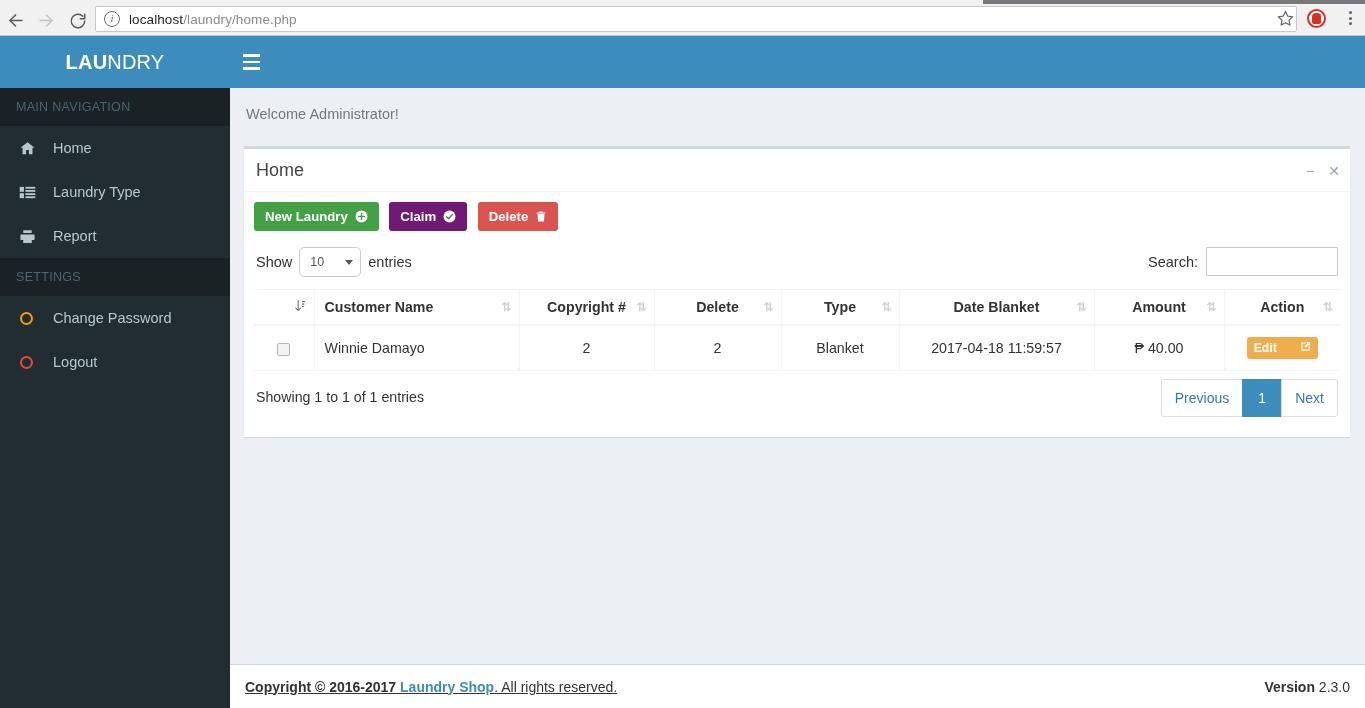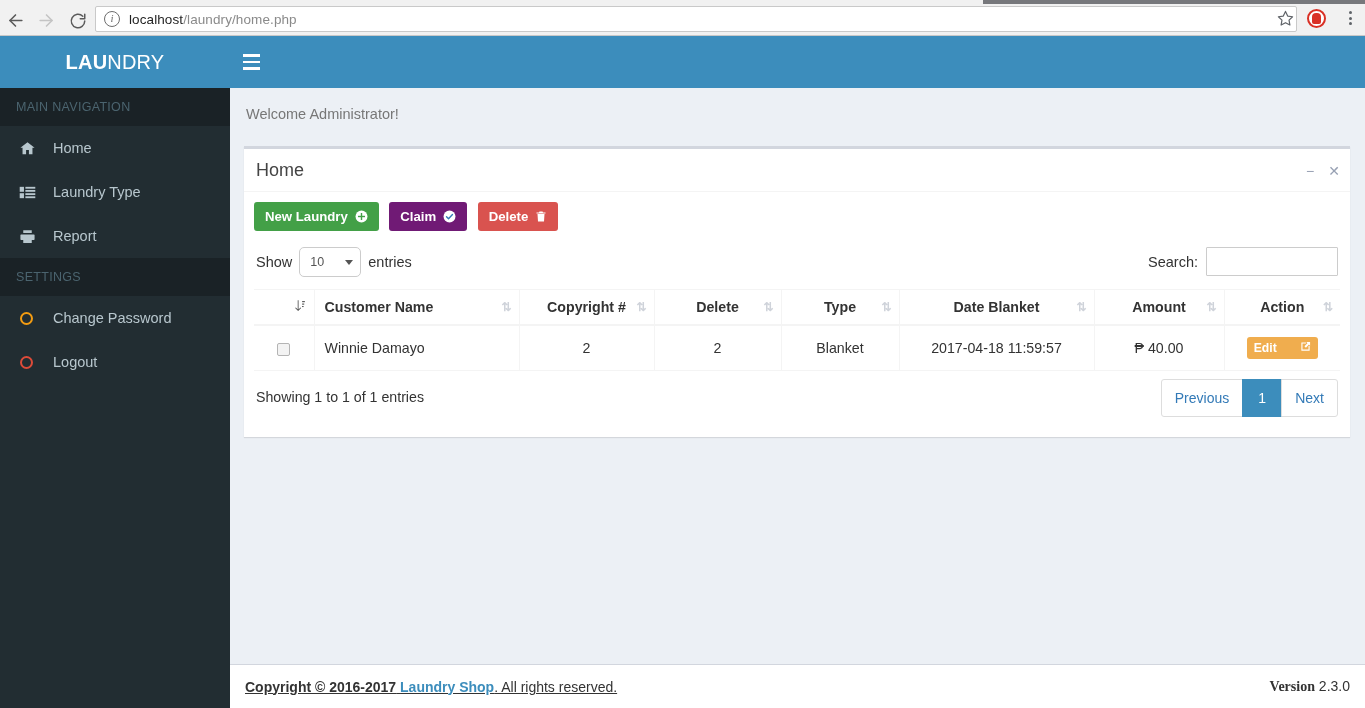--- a/index.html
+++ b/index.html
@@ -345,21 +345,21 @@
   #copyright {
     position: absolute; left: 15px;
     font-size: 14px; color: #333333; text-decoration: underline;
   }
   #copyright .bold { font-weight: bold; }
   #copyright a { color: #3c8dbc; text-decoration: none; font-weight: bold; }
   #version {
     position: absolute; right: 15px;
     font-size: 14px; color: #333333;
   }
-  #version .bold { font-weight: bold; font-family: Liberation Serif, serif; }
+  #version .bold { font-weight: bold; }
 </style>
 </head>
 <body>
 
 <div id="browser-chrome">
   <div id="tabstrip">
     <div class="tab-sliver"></div>
   </div>
 
   <div id="nav-buttons">

